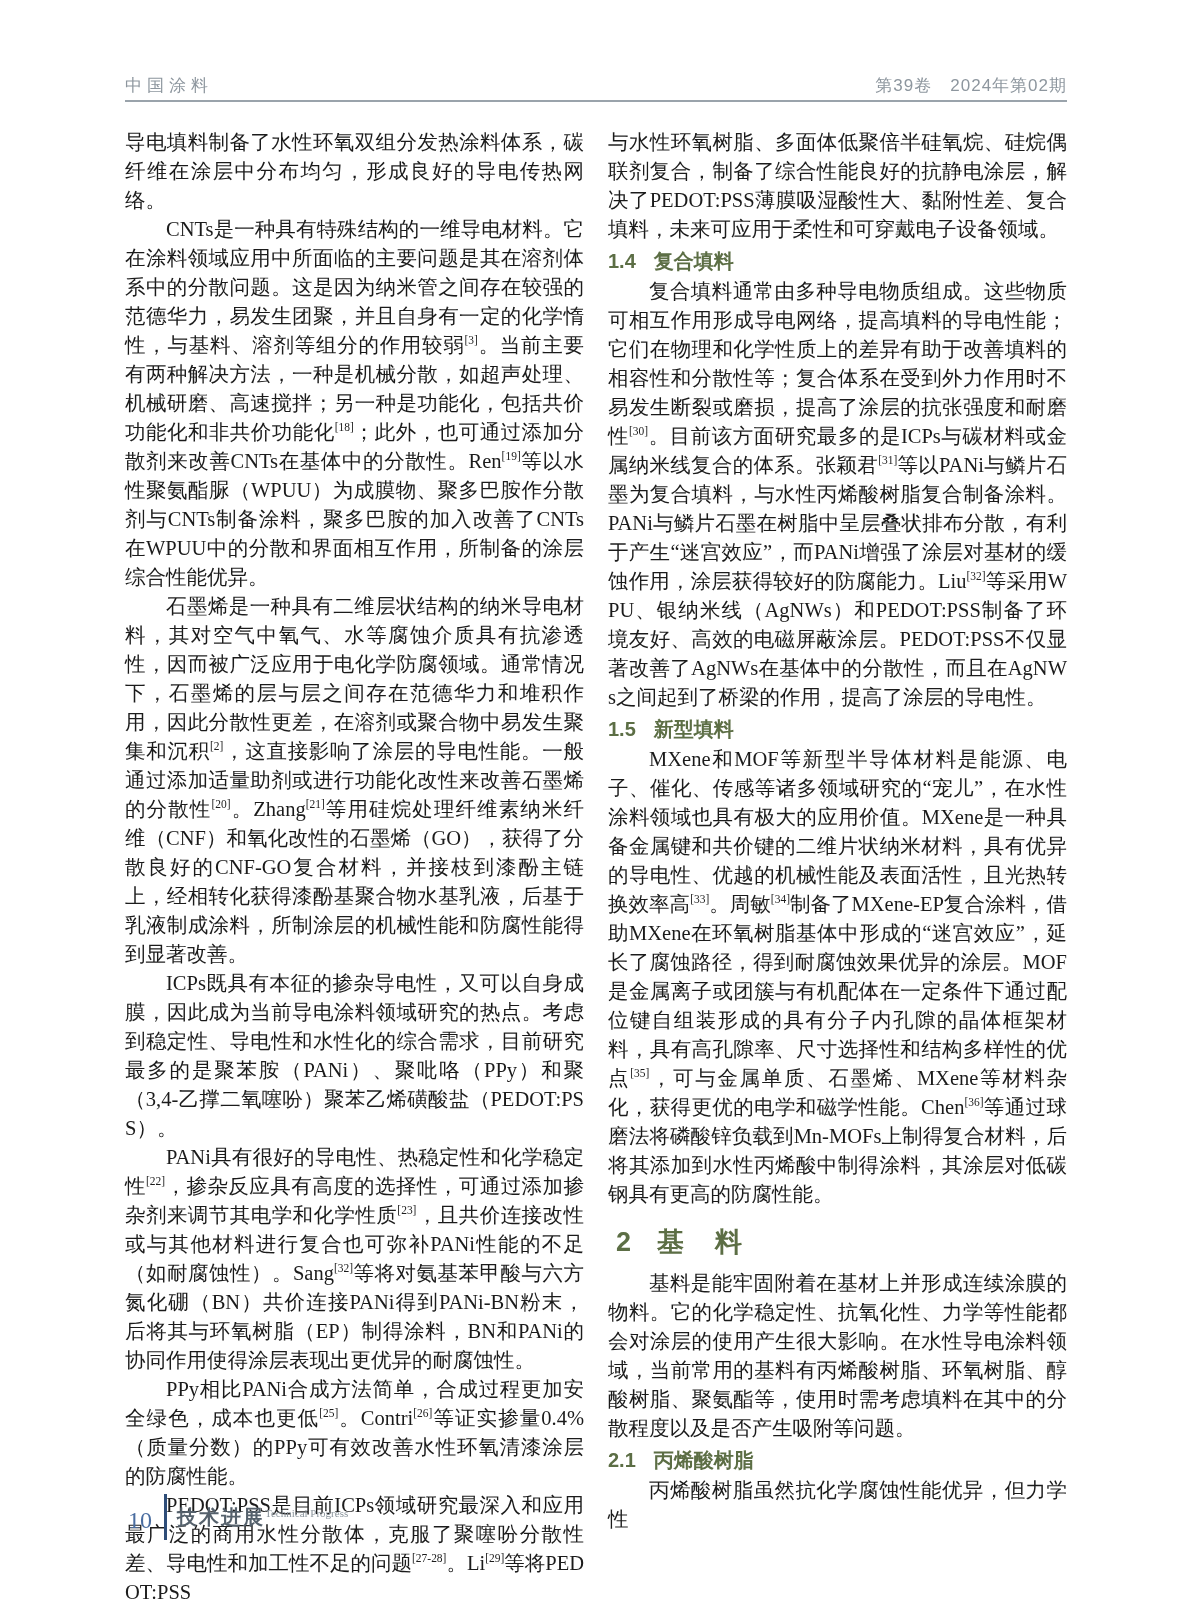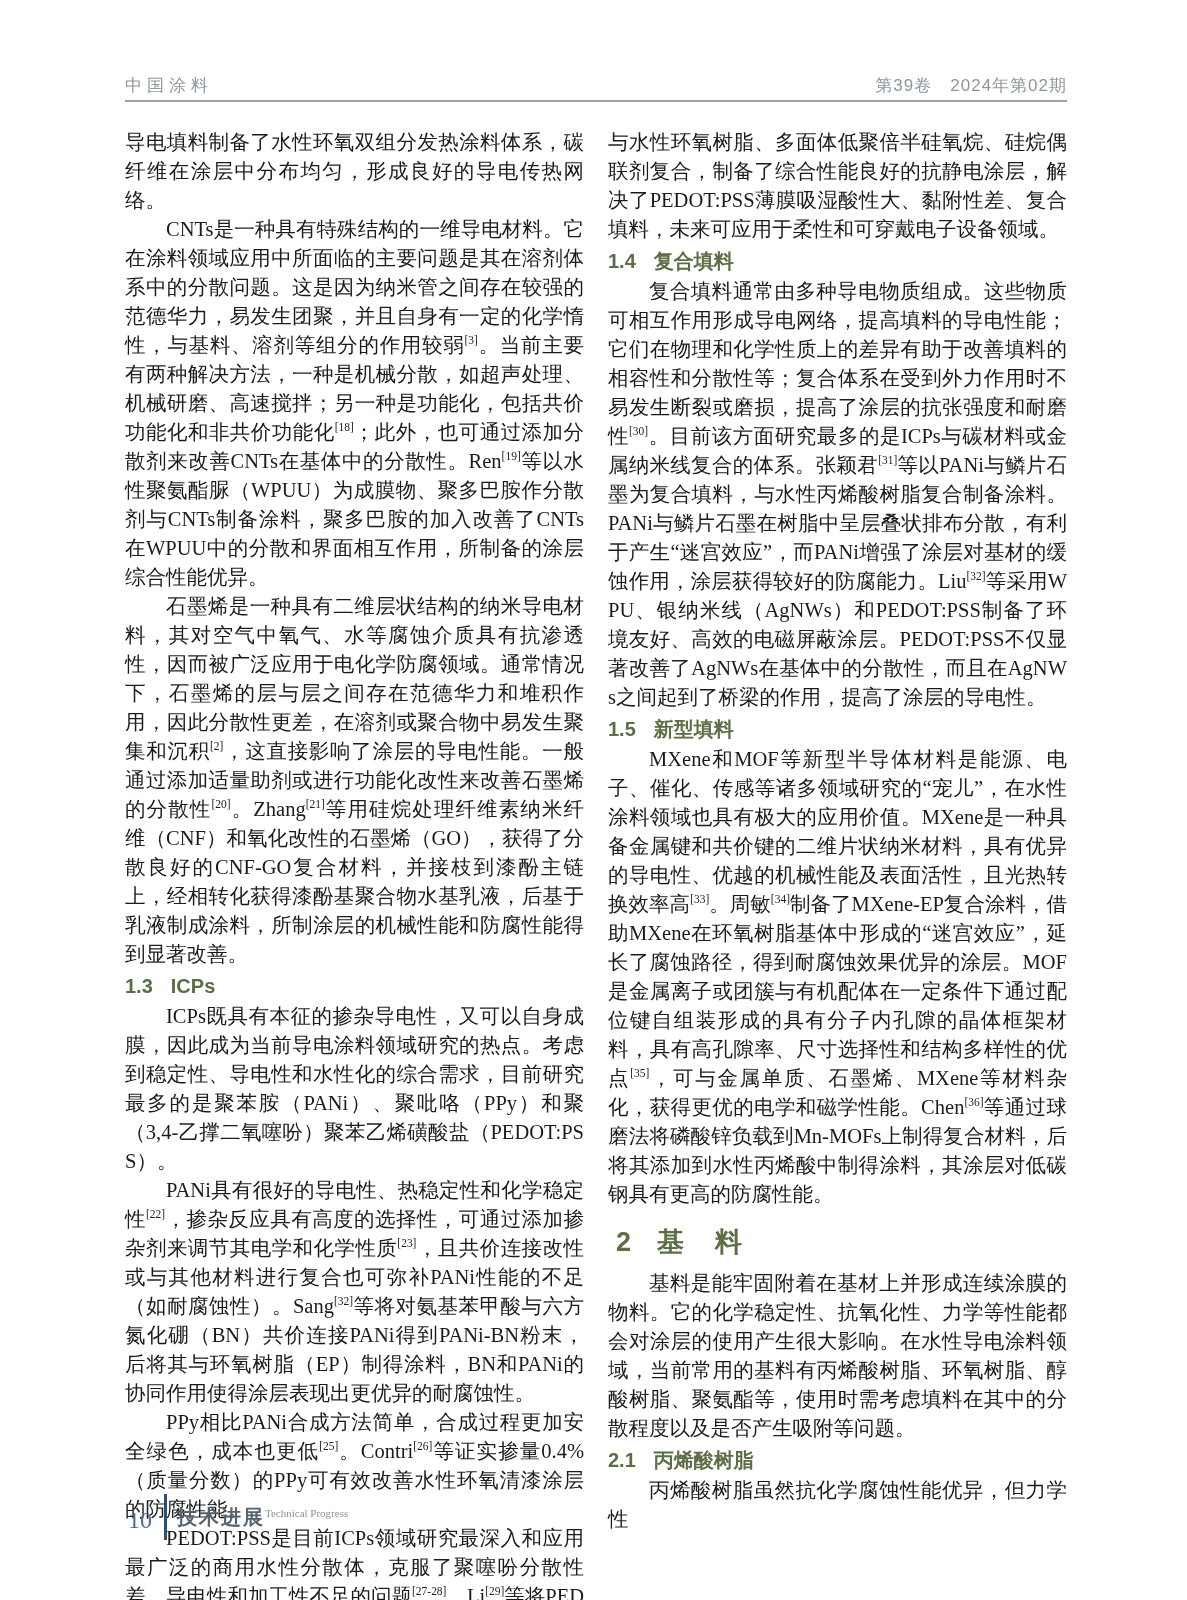--- a/index.html
+++ b/index.html
@@ -81,21 +81,20 @@
     <span class="journal">中国涂料</span>
     <span class="issue">第39卷　2024年第02期</span>
   </div>
   <div class="header-rule"></div>
 
   <div class="columns">
     <div class="col" id="col-0">
         <p class="para">导电填料制备了水性环氧双组分发热涂料体系，碳纤维在涂层中分布均匀，形成良好的导电传热网络。</p>
         <p class="para ind">CNTs是一种具有特殊结构的一维导电材料。它在涂料领域应用中所面临的主要问题是其在溶剂体系中的分散问题。这是因为纳米管之间存在较强的范德华力，易发生团聚，并且自身有一定的化学惰性，与基料、溶剂等组分的作用较弱<sup>[3]</sup>。当前主要有两种解决方法，一种是机械分散，如超声处理、机械研磨、高速搅拌；另一种是功能化，包括共价功能化和非共价功能化<sup>[18]</sup>；此外，也可通过添加分散剂来改善CNTs在基体中的分散性。Ren<sup>[19]</sup>等以水性聚氨酯脲（WPUU）为成膜物、聚多巴胺作分散剂与CNTs制备涂料，聚多巴胺的加入改善了CNTs在WPUU中的分散和界面相互作用，所制备的涂层综合性能优异。</p>
         <p class="para ind">石墨烯是一种具有二维层状结构的纳米导电材料，其对空气中氧气、水等腐蚀介质具有抗渗透性，因而被广泛应用于电化学防腐领域。通常情况下，石墨烯的层与层之间存在范德华力和堆积作用，因此分散性更差，在溶剂或聚合物中易发生聚集和沉积<sup>[2]</sup>，这直接影响了涂层的导电性能。一般通过添加适量助剂或进行功能化改性来改善石墨烯的分散性<sup>[20]</sup>。Zhang<sup>[21]</sup>等用硅烷处理纤维素纳米纤维（CNF）和氧化改性的石墨烯（GO），获得了分散良好的CNF-GO复合材料，并接枝到漆酚主链上，经相转化获得漆酚基聚合物水基乳液，后基于乳液制成涂料，所制涂层的机械性能和防腐性能得到显著改善。</p>
-        <div class="h2"><span class="hnum">1.3</span><span class="htitle">ICPs</span></div>
         <p class="para ind">ICPs既具有本征的掺杂导电性，又可以自身成膜，因此成为当前导电涂料领域研究的热点。考虑到稳定性、导电性和水性化的综合需求，目前研究最多的是聚苯胺（PANi）、聚吡咯（PPy）和聚（3,4-乙撑二氧噻吩）聚苯乙烯磺酸盐（PEDOT:PSS）。</p>
         <p class="para ind">PANi具有很好的导电性、热稳定性和化学稳定性<sup>[22]</sup>，掺杂反应具有高度的选择性，可通过添加掺杂剂来调节其电学和化学性质<sup>[23]</sup>，且共价连接改性或与其他材料进行复合也可弥补PANi性能的不足（如耐腐蚀性）。Sang<sup>[32]</sup>等将对氨基苯甲酸与六方氮化硼（BN）共价连接PANi得到PANi-BN粉末，后将其与环氧树脂（EP）制得涂料，BN和PANi的协同作用使得涂层表现出更优异的耐腐蚀性。</p>
         <p class="para ind">PPy相比PANi合成方法简单，合成过程更加安全绿色，成本也更低<sup>[25]</sup>。Contri<sup>[26]</sup>等证实掺量0.4%（质量分数）的PPy可有效改善水性环氧清漆涂层的防腐性能。</p>
         <p class="para ind">PEDOT:PSS是目前ICPs领域研究最深入和应用最广泛的商用水性分散体，克服了聚噻吩分散性差、导电性和加工性不足的问题<sup>[27-28]</sup>。Li<sup>[29]</sup>等将PEDOT:PSS</p>
       </div>
     <div class="col" id="col-1">
         <p class="para">与水性环氧树脂、多面体低聚倍半硅氧烷、硅烷偶联剂复合，制备了综合性能良好的抗静电涂层，解决了PEDOT:PSS薄膜吸湿酸性大、黏附性差、复合填料，未来可应用于柔性和可穿戴电子设备领域。</p>
         <div class="h2"><span class="hnum">1.4</span><span class="htitle">复合填料</span></div>
         <p class="para ind">复合填料通常由多种导电物质组成。这些物质可相互作用形成导电网络，提高填料的导电性能；它们在物理和化学性质上的差异有助于改善填料的相容性和分散性等；复合体系在受到外力作用时不易发生断裂或磨损，提高了涂层的抗张强度和耐磨性<sup>[30]</sup>。目前该方面研究最多的是ICPs与碳材料或金属纳米线复合的体系。张颖君<sup>[31]</sup>等以PANi与鳞片石墨为复合填料，与水性丙烯酸树脂复合制备涂料。PANi与鳞片石墨在树脂中呈层叠状排布分散，有利于产生“迷宫效应”，而PANi增强了涂层对基材的缓蚀作用，涂层获得较好的防腐能力。Liu<sup>[32]</sup>等采用WPU、银纳米线（AgNWs）和PEDOT:PSS制备了环境友好、高效的电磁屏蔽涂层。PEDOT:PSS不仅显著改善了AgNWs在基体中的分散性，而且在AgNWs之间起到了桥梁的作用，提高了涂层的导电性。</p>
         <div class="h2"><span class="hnum">1.5</span><span class="htitle">新型填料</span></div>

